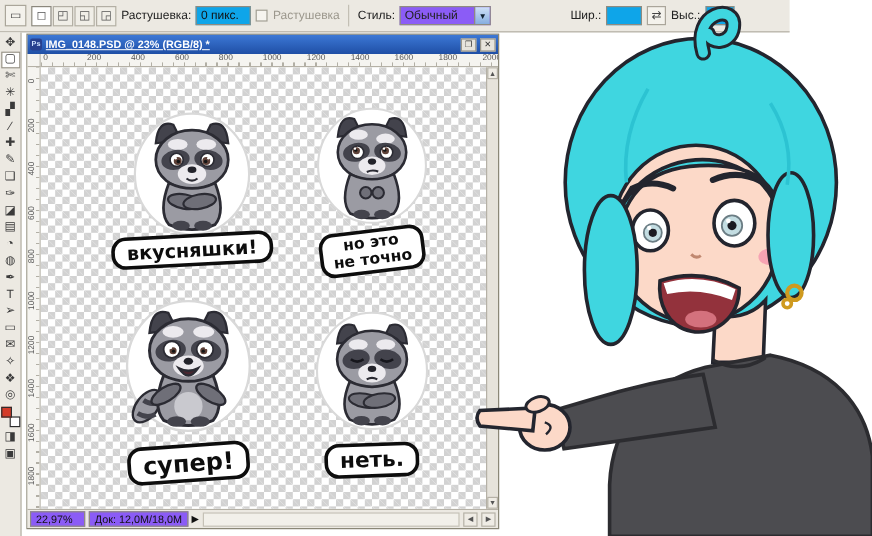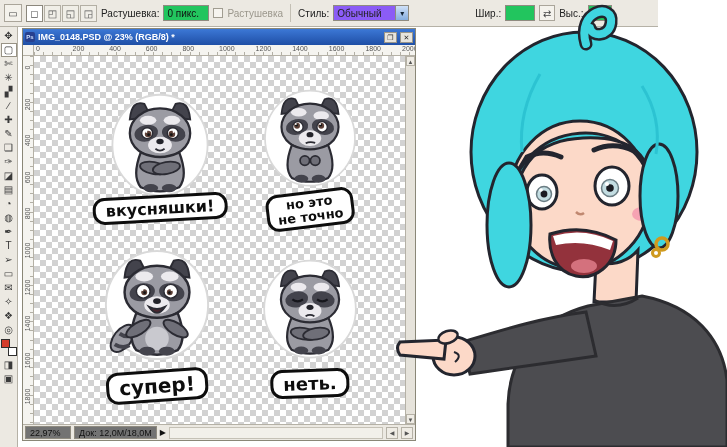--- a/index.html
+++ b/index.html
@@ -10,21 +10,21 @@
   
   .options-bar { position:absolute; left:0; top:0; width:658px; height:27px;
     background:#ece9e2; border-bottom:1px solid #b5b1a6; display:flex; align-items:center;
     gap:4px; padding:0 4px; font-size:10px; color:#222; overflow:hidden; white-space:nowrap; }
   .ob-btn { display:inline-flex; align-items:center; justify-content:center;
     width:18px; height:18px; border:1px solid #aaa59a; background:#f4f2ec; font-size:10px; color:#444; }
   .mode-group { display:inline-flex; gap:1px; }
   .mode-btn { display:inline-flex; align-items:center; justify-content:center;
     width:17px; height:17px; border:1px solid #b3afa4; background:#f0eee7; font-size:10px; color:#555; }
   .mode-btn.pressed { background:#fff; border-color:#8b877c; }
-  .ob-input { height:16px; border:1px solid #8f8b80; background:#22c55e; font-size:10px;
+  .ob-input { height:16px; border:1px solid #8f8b80; background:#0ea5e9; font-size:10px;
     padding:0 3px; display:inline-flex; align-items:center; color:#111; }
   .ob-sep { width:1px; height:18px; background:#c3bfb4; margin:0 3px; }
   .ob-check { width:10px; height:10px; border:1px solid #a19d91; background:#f6f4ef; display:inline-block; }
   .dim-label-muted { color:#9b978c; }
   .ob-select { height:16px; width:76px; border:1px solid #8f8b80; background:#8b5cf6;
     display:inline-flex; align-items:center; font-size:10px; padding-left:3px; position:relative; }
   .ob-select .dd { position:absolute; right:0; top:0; width:13px; height:14px;
     background:linear-gradient(#cfe0f7,#86aee0); border-left:1px solid #8f8b80;
     font-size:8px; display:flex; align-items:center; justify-content:center; color:#123; }
   .ml-gap { margin-left:62px; }
@@ -42,21 +42,21 @@
   .swatch.bg { right:0; bottom:0; z-index:1; }
 
   
   .doc-window { position:absolute; left:22px; top:28px; width:394px; height:413px;
     border:1px solid #8a8777; background:#ece9e2; display:flex; flex-direction:column; }
   .title-bar { height:16px; background:linear-gradient(180deg,#3c78d6,#1f4fa6);
     display:flex; align-items:center; gap:3px; padding:0 2px; }
   .ps-doc-icon { width:10px; height:10px; background:#27408f; color:#cfe2ff; font-size:6px;
     font-weight:bold; display:flex; align-items:center; justify-content:center; border-radius:2px; }
   .title-text { color:#fff; font-size:9px; font-weight:bold; flex:1;
-    overflow:hidden; text-overflow:ellipsis; white-space:nowrap; }
+    overflow:hidden; text-overflow:ellipsis; white-space:nowrap;text-decoration:underline; }
   .tb-btn { width:13px; height:11px; background:#e7e4dd; border:1px solid #9a968a;
     font-size:7px; line-height:9px; text-align:center; color:#333; }
   .win-body { flex:1; display:flex; flex-direction:column; background:#ece9e2; }
   .ruler-row { height:11px; display:flex; }
   .ruler-corner { width:11px; height:11px; background:#f5f4f0; border-right:1px solid #b5b1a6;
     border-bottom:1px solid #b5b1a6; }
   .h-ruler { position:relative; flex:1; background:#f5f4f0; border-bottom:1px solid #b5b1a6; overflow:hidden; }
   .h-ruler::after { content:""; position:absolute; left:0; right:0; bottom:0; height:3px;
     background:repeating-linear-gradient(to right,#b2afa5 0 1px,transparent 1px 9.15px); }
   .htick { position:absolute; top:0; font-size:7px; color:#555; }
@@ -71,21 +71,21 @@
       linear-gradient(45deg,#d2d2d2 25%,transparent 25%,transparent 75%,#d2d2d2 75%),
       linear-gradient(45deg,#d2d2d2 25%,transparent 25%,transparent 75%,#d2d2d2 75%);
     background-size:12px 12px; background-position:0 0,6px 6px; overflow:hidden; }
   .v-scroll { width:10px; background:#e6e3db; border-left:1px solid #b5b1a6;
     display:flex; flex-direction:column; }
   .vs-btn { height:10px; font-size:6px; text-align:center; line-height:10px; color:#555;
     background:#efece5; border:1px solid #b5b1a6; }
   .vs-track { flex:1; }
   .status-row { height:16px; border-top:1px solid #b5b1a6; display:flex; align-items:center;
     gap:3px; padding:0 2px; background:#ece9e2; font-size:9px; }
-  .status-box { height:13px; border:1px solid #8f8b80; background:#737373; display:inline-flex;
+  .status-box { height:13px; border:1px solid #8f8b80; background:#8b5cf6; display:inline-flex;
     align-items:center; padding:0 4px; font-size:9px; color:#111; }
   .menu-arrow { font-size:8px; color:#111; }
   .h-track { flex:1; height:12px; background:#f2f0ea; border:1px solid #c5c1b6; }
   .hs-btn { width:12px; height:12px; font-size:6px; line-height:10px; text-align:center;
     color:#555; background:#efece5; border:1px solid #b5b1a6; }
 
   
   .sticker { position:absolute; }
   .sticker svg { display:block; margin:0 auto; }
   .sticker-label { position:absolute; bottom:2px; left:50%; white-space:nowrap;

